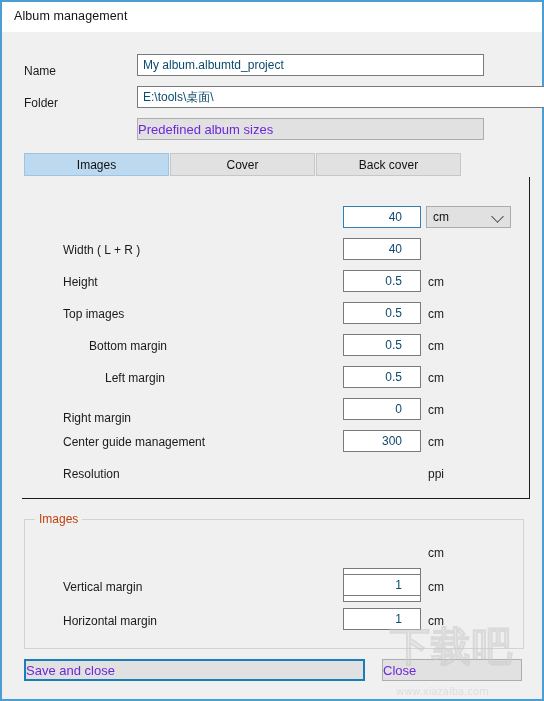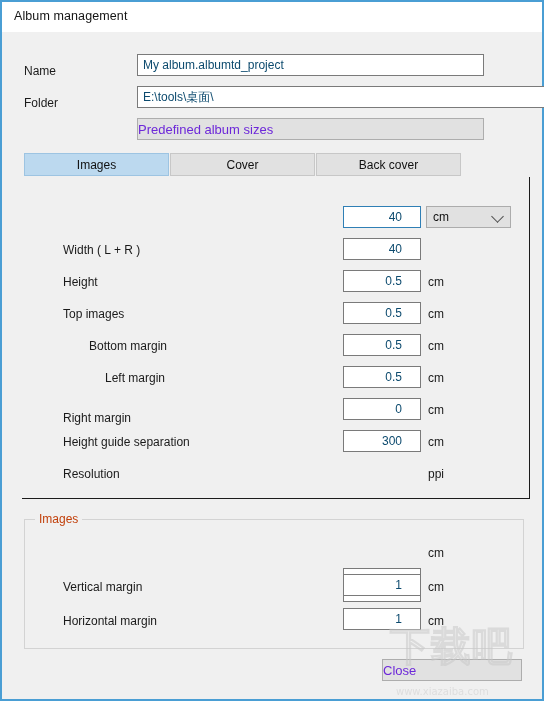--- a/index.html
+++ b/index.html
@@ -205,21 +205,21 @@
       <span>0.5</span>
     </div>
     <div class="unit" style="left:426px;top:339px;">cm</div>
 
     <div class="label" style="left:61px;top:371px;margin-top:8px;">Right margin</div>
     <div class="textbox right" style="left:341px;top:334px;width:78px;height:22px;">
       <span>0.5</span>
     </div>
     <div class="unit" style="left:426px;top:371px;">cm</div>
 
-    <div class="label" style="left:61px;top:403px;">Height guide separation</div>
+    <div class="label" style="left:61px;top:403px;">Center guide management</div>
     <div class="textbox right" style="left:341px;top:366px;width:78px;height:22px;">
       <span>0</span>
     </div>
     <div class="unit" style="left:426px;top:403px;">cm</div>
 
     <div class="label" style="left:61px;top:435px;">Resolution</div>
     <div class="textbox right" style="left:341px;top:398px;width:78px;height:22px;">
       <span>300</span>
     </div>
     <div class="unit" style="left:426px;top:435px;">ppi</div>
@@ -238,20 +238,23 @@
       <span>1</span>
     </div>
     <div class="unit" style="left:426px;top:548px;">cm</div>
 
     <div class="label" style="left:61px;top:582px;">Horizontal margin</div>
     <div class="textbox right" style="left:341px;top:576px;width:78px;height:22px;">
       <span>1</span>
     </div>
     <div class="unit" style="left:426px;top:582px;">cm</div>
 
+    <div class="button defaulted" style="left:22px;top:627px;width:341px;height:22px;">
+      <span>Save and close</span>
+    </div>
     <div class="button" style="left:380px;top:627px;width:140px;height:22px;">
       <span>Close</span>
     </div>
 
     <div class="watermark">
       <div class="wm-glyph">下载吧</div>
       <div class="wm-url">www.xiazaiba.com</div>
     </div>
 
   </div>

